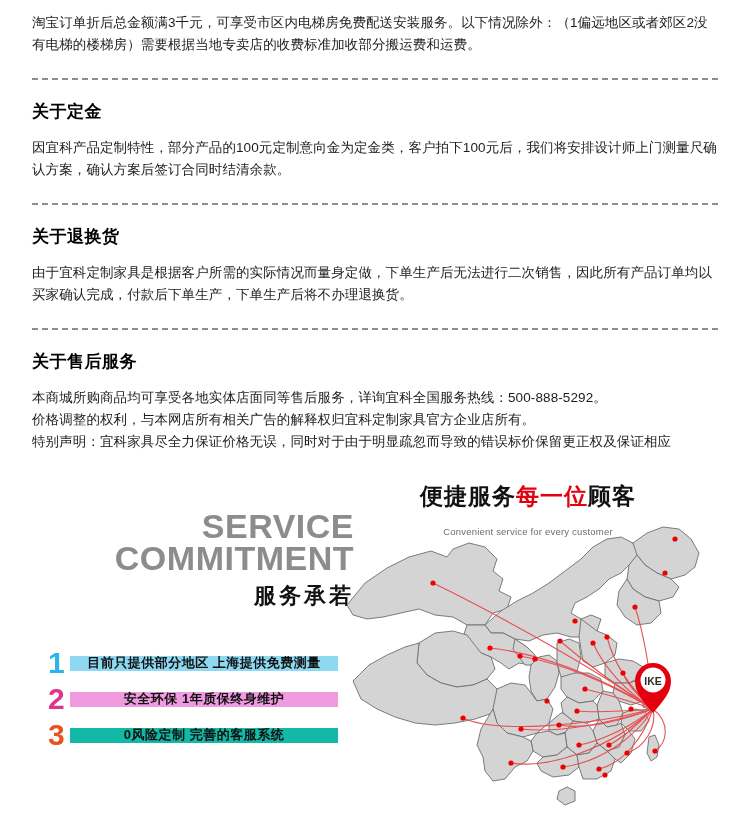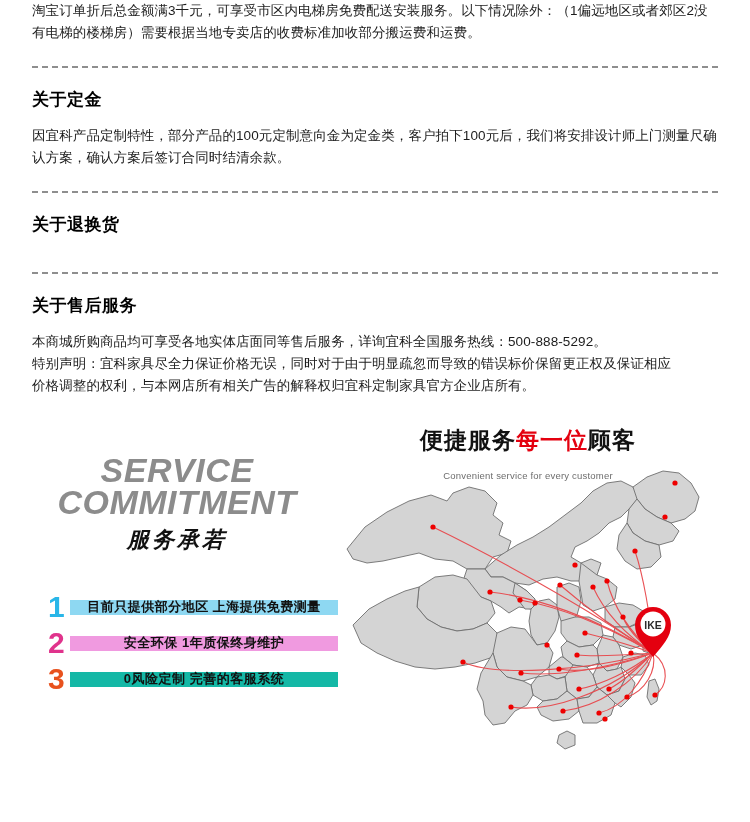--- a/index.html
+++ b/index.html
@@ -41,43 +41,42 @@
     margin: 0;
     letter-spacing: 0.5px;
   }
   .divider {
     border: 0;
     border-top: 2px dashed #8e8e8e;
     margin: 0;
     height: 0;
   }
 
-  .block-top { }
+  .block-top { padding-top: 12px; }
   .sp-a { height: 22px; }
   .sp-b { height: 20px; }
   .sp-c { height: 14px; }
 
   
   .commitment {
     position: relative;
     width: 750px;
     height: 400px;
     margin-top: 22px;
     background: #ffffff;
     overflow: hidden;
   }
   .sc-heading {
     position: absolute;
     left: 0;
     top: 35px;
     width: 370px;
-    text-align: center;
+    text-align: right;
     padding-right: 16px;
     box-sizing: border-box;
-    font-style: italic;
   }
   .sc-line1, .sc-line2 {
     font-family: "Liberation Sans", sans-serif;
     font-weight: bold;
     color: #8c8c8c;
     letter-spacing: 0.5px;
     line-height: 0.95;
     display: block;
   }
   .sc-line1 { font-size: 34px; }
@@ -179,30 +178,31 @@
     <h2 class="section-title">关于定金</h2>
     <div class="sp-c"></div>
     <p class="para">因宜科产品定制特性，部分产品的100元定制意向金为定金类，客户拍下100元后，我们将安排设计师上门测量尺确认方案，确认方案后签订合同时结清余款。</p>
 
     <div class="sp-a"></div>
     <hr class="divider">
     <div class="sp-b"></div>
 
     <h2 class="section-title">关于退换货</h2>
     <div class="sp-c"></div>
+    <p class="para">由于宜科定制家具是根据客户所需的实际情况而量身定做，下单生产后无法进行二次销售，因此所有产品订单均以买家确认完成，付款后下单生产，下单生产后将不办理退换货。</p>
 
     <div class="sp-a"></div>
     <hr class="divider">
     <div class="sp-b"></div>
 
     <h2 class="section-title">关于售后服务</h2>
     <div class="sp-c"></div>
     <p class="para">本商城所购商品均可享受各地实体店面同等售后服务，详询宜科全国服务热线：500-888-5292。</p>
+    <p class="para">价格调整的权利，与本网店所有相关广告的解释权归宜科定制家具官方企业店所有。</p>
     <p class="para">特别声明：宜科家具尽全力保证价格无误，同时对于由于明显疏忽而导致的错误标价保留更正权及保证相应</p>
-    <p class="para">价格调整的权利，与本网店所有相关广告的解释权归宜科定制家具官方企业店所有。</p>
   </div>
 
   <div class="commitment">
 
     <div class="sc-heading">
       <span class="sc-line1">SERVICE</span>
       <span class="sc-line2">COMMITMENT</span>
       <span class="sc-cn">服务承若</span>
     </div>
 

